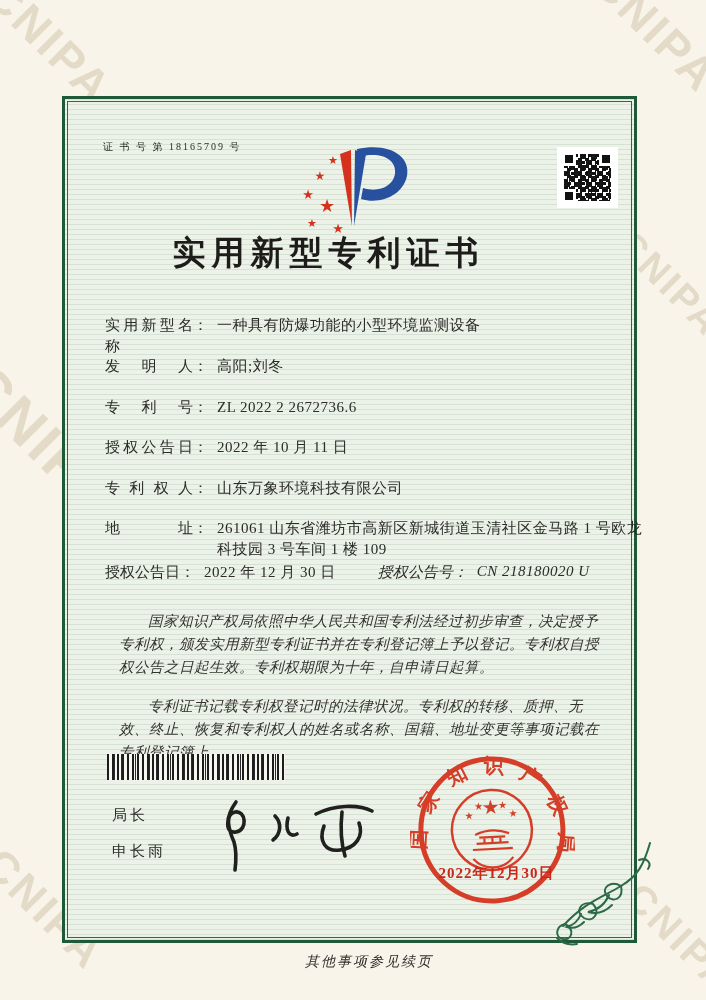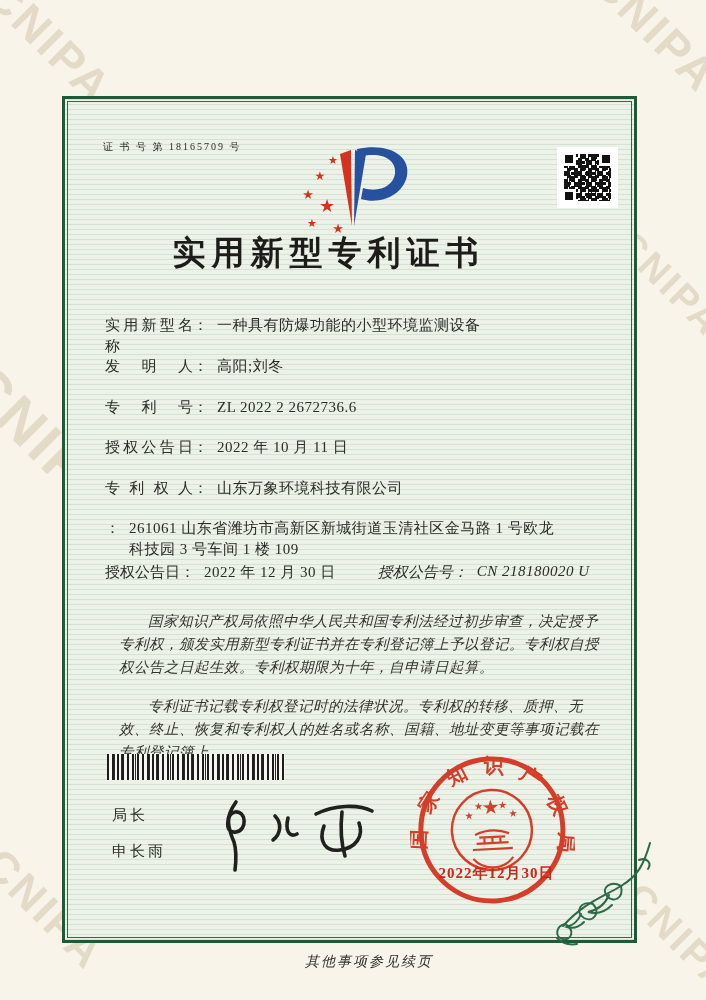--- a/index.html
+++ b/index.html
@@ -147,20 +147,21 @@
     <span class="lab">授权公告日</span>
       <span class="colon">：</span>
     <span class="val">2022 年 10 月 11 日</span>
   </div>
   <div class="row" style="top:478px;">
     <span class="lab">专利权人</span>
       <span class="colon">：</span>
     <span class="val">山东万象环境科技有限公司</span>
   </div>
   <div class="row addr" style="top:518px;">
+    <span class="lab">地址</span>
       <span class="colon">：</span>
     <span class="val">261061 山东省潍坊市高新区新城街道玉清社区金马路 1 号欧龙科技园 3 号车间 1 楼 109</span>
   </div>
   <div class="row2">
     <span class="pair">
       <span>授权公告日</span>
         <span class="colon">：</span>
       <span class="val">2022 年 12 月 30 日</span>
     </span>
     <span class="pair">

